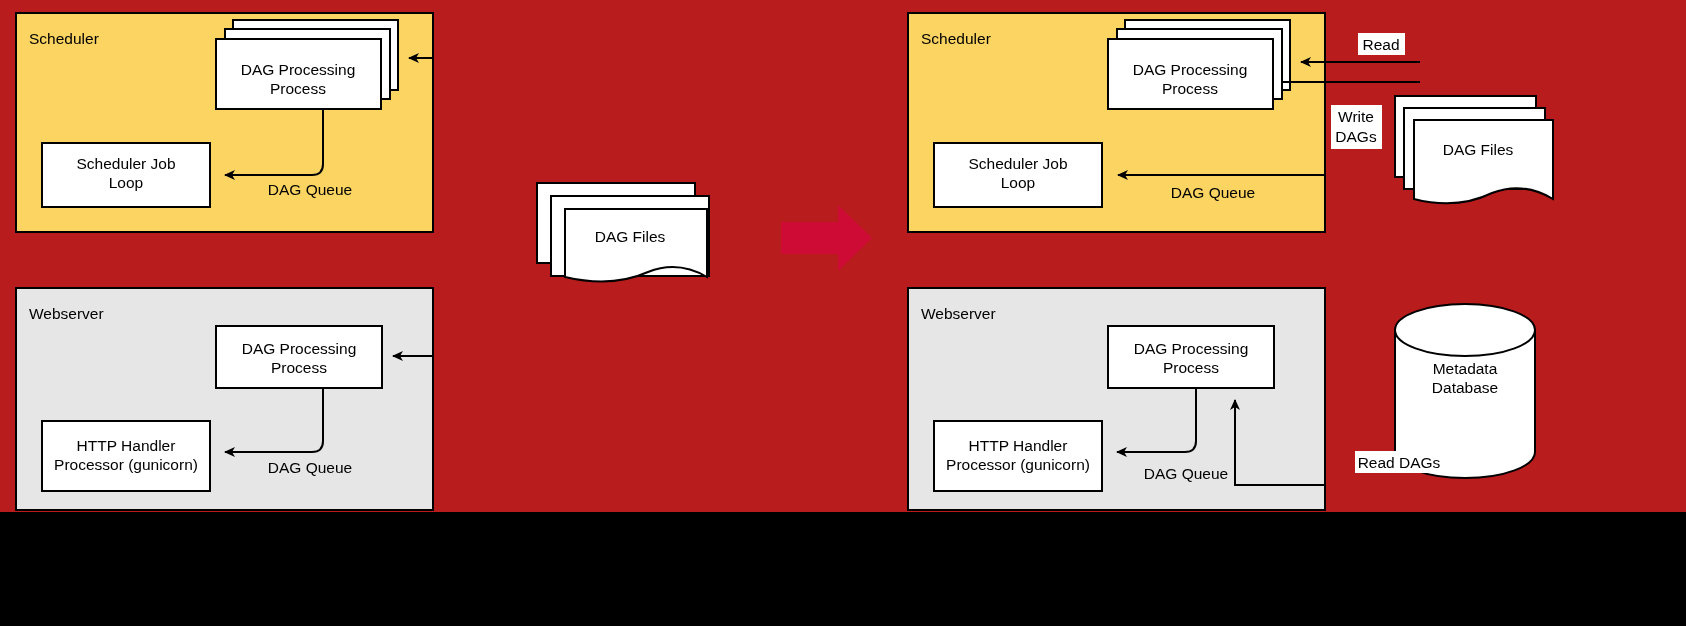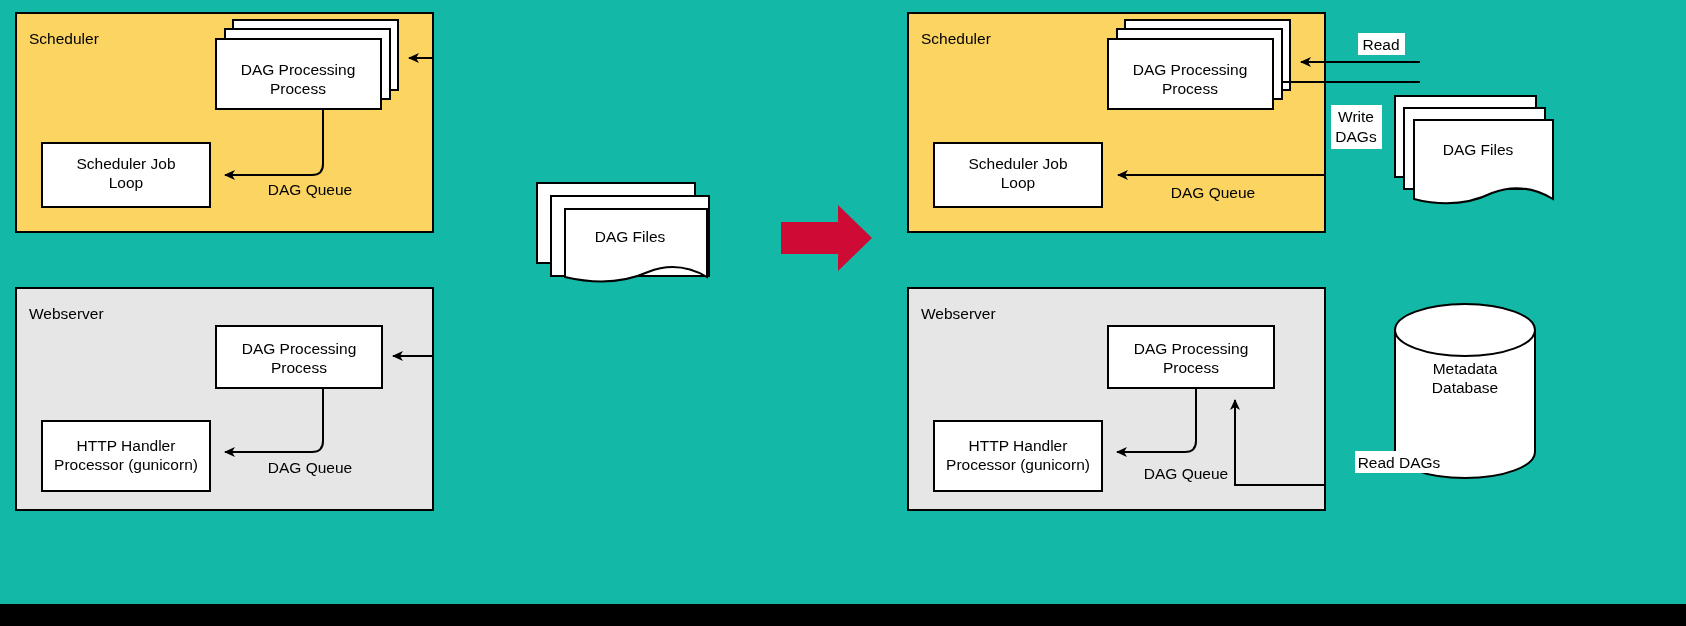--- a/index.html
+++ b/index.html
@@ -6,22 +6,22 @@
     margin: 0;
     padding: 0;
     background: #000000;
   }
   body {
     font-family: "Liberation Sans", sans-serif;
   }
   #canvas {
     position: relative;
     width: 1686px;
-    height: 604px;
-    background: #14b8a6;
+    height: 512px;
+    background: #b91c1c;
     overflow: hidden;
   }
   svg.diagram {
     position: absolute;
     top: 0;
     left: 0;
     width: 1686px;
     height: 626px;
   }
   .svg-text {

